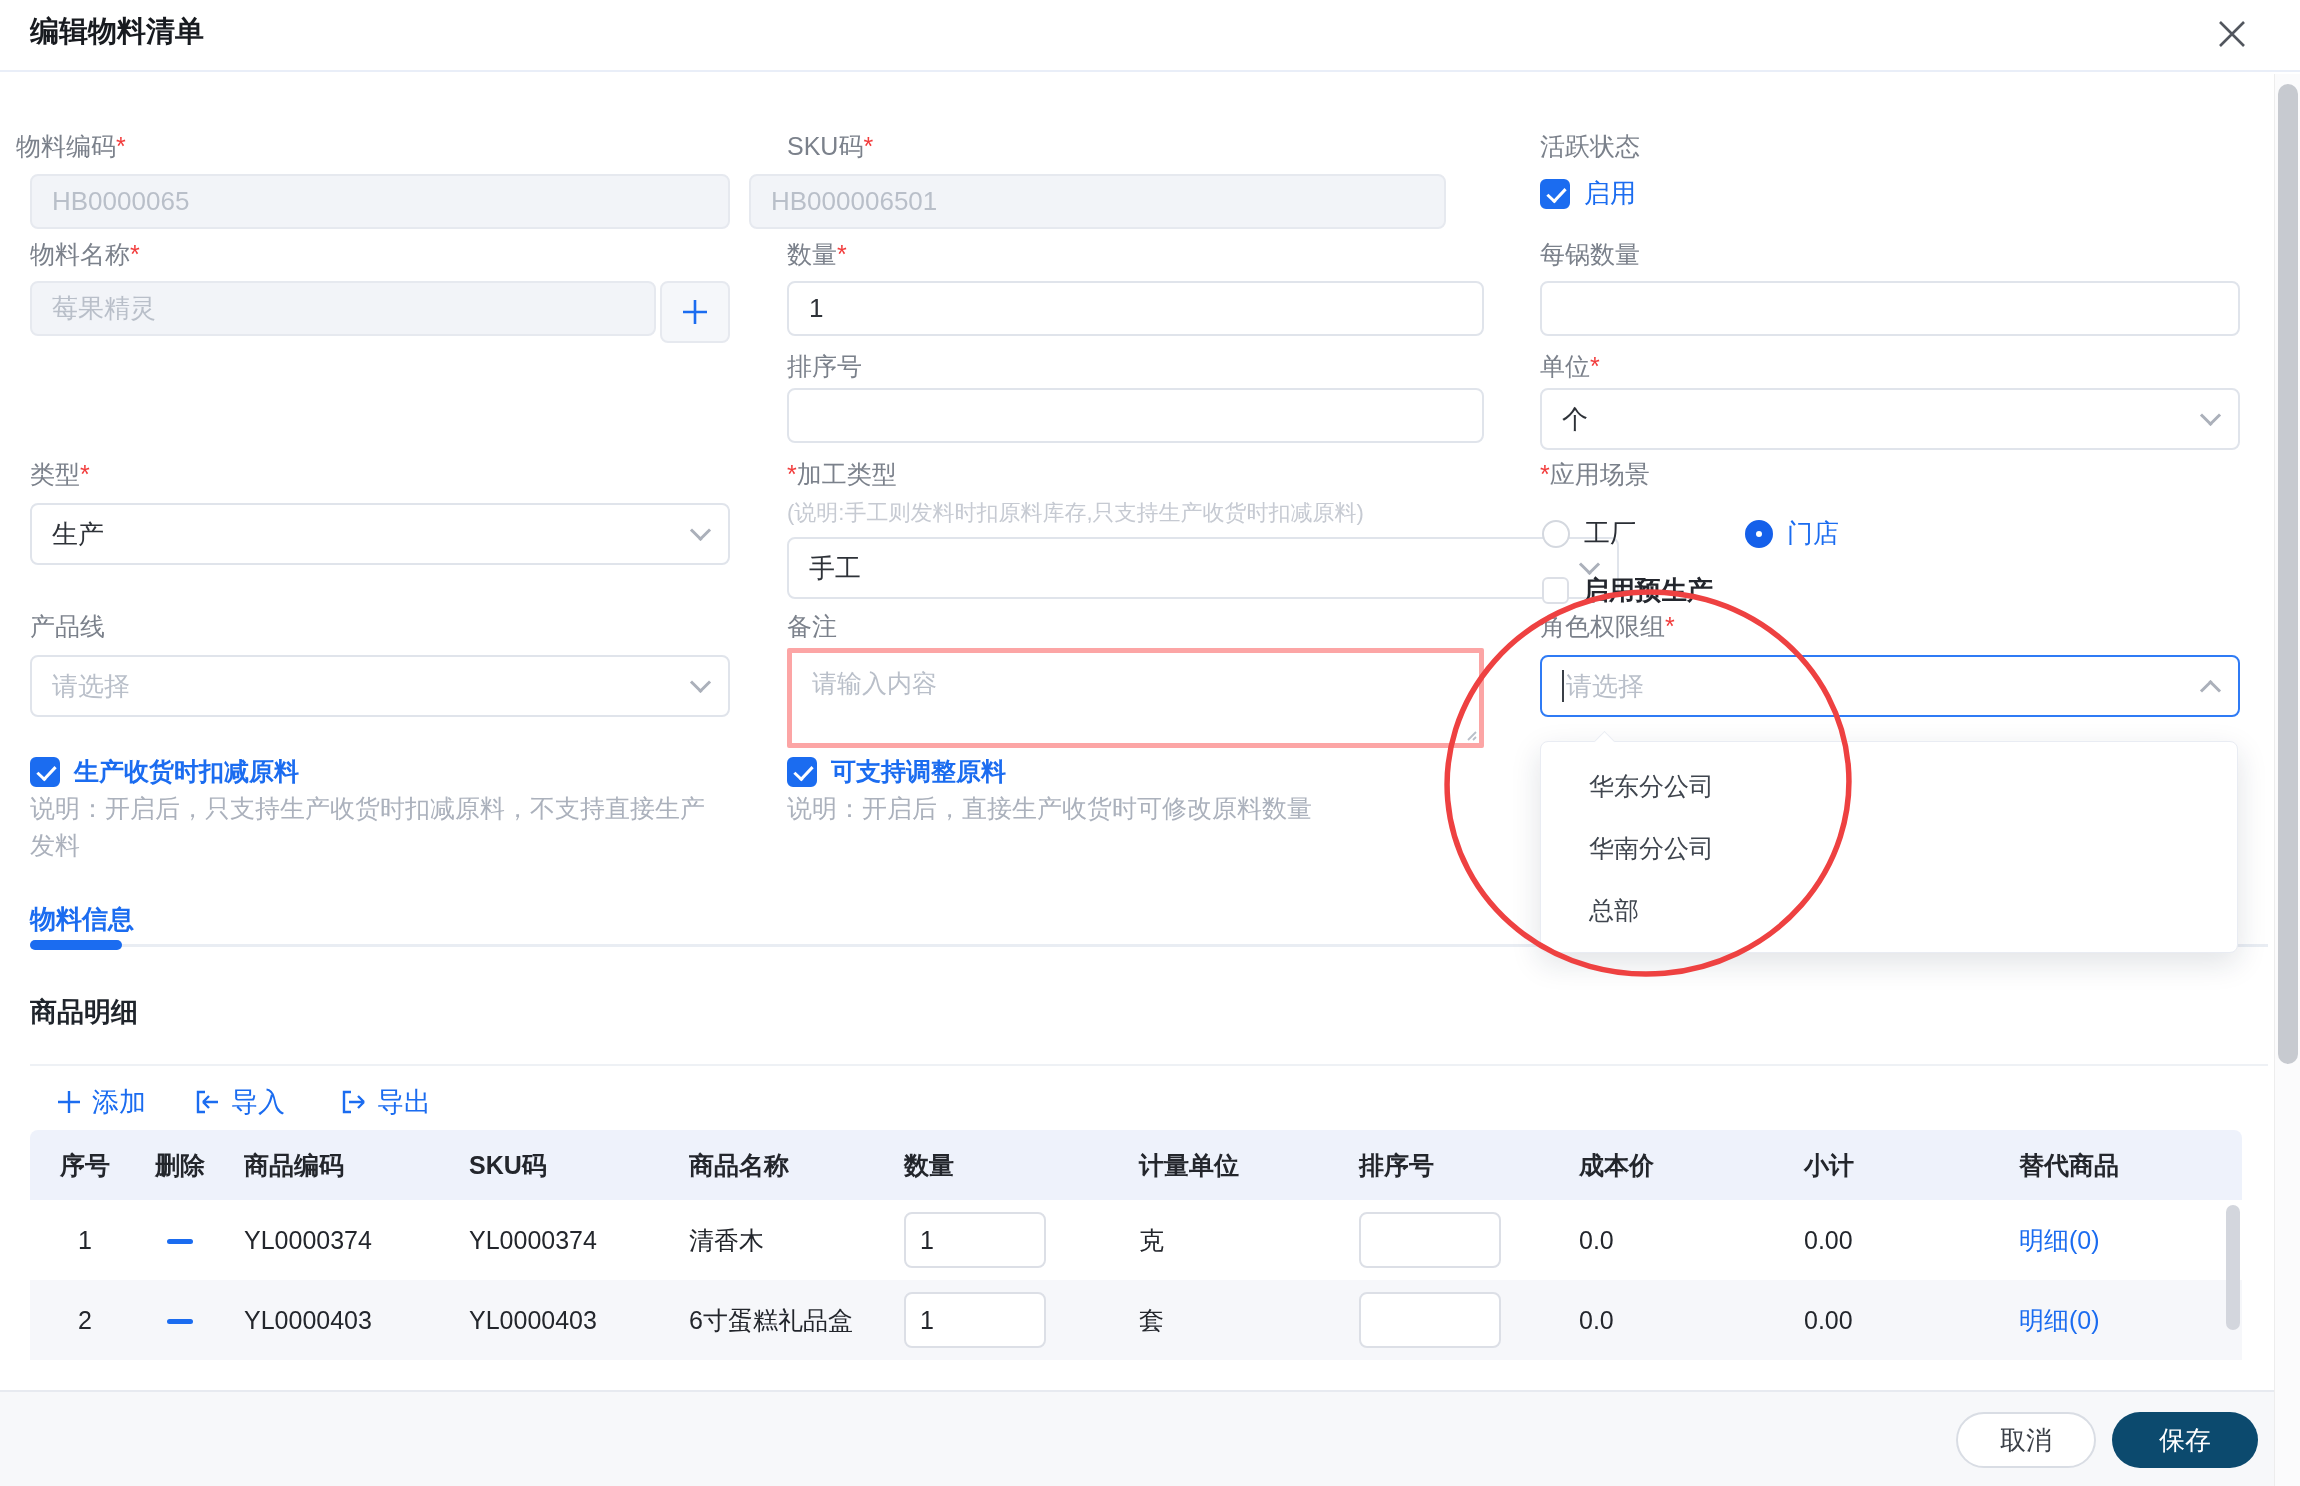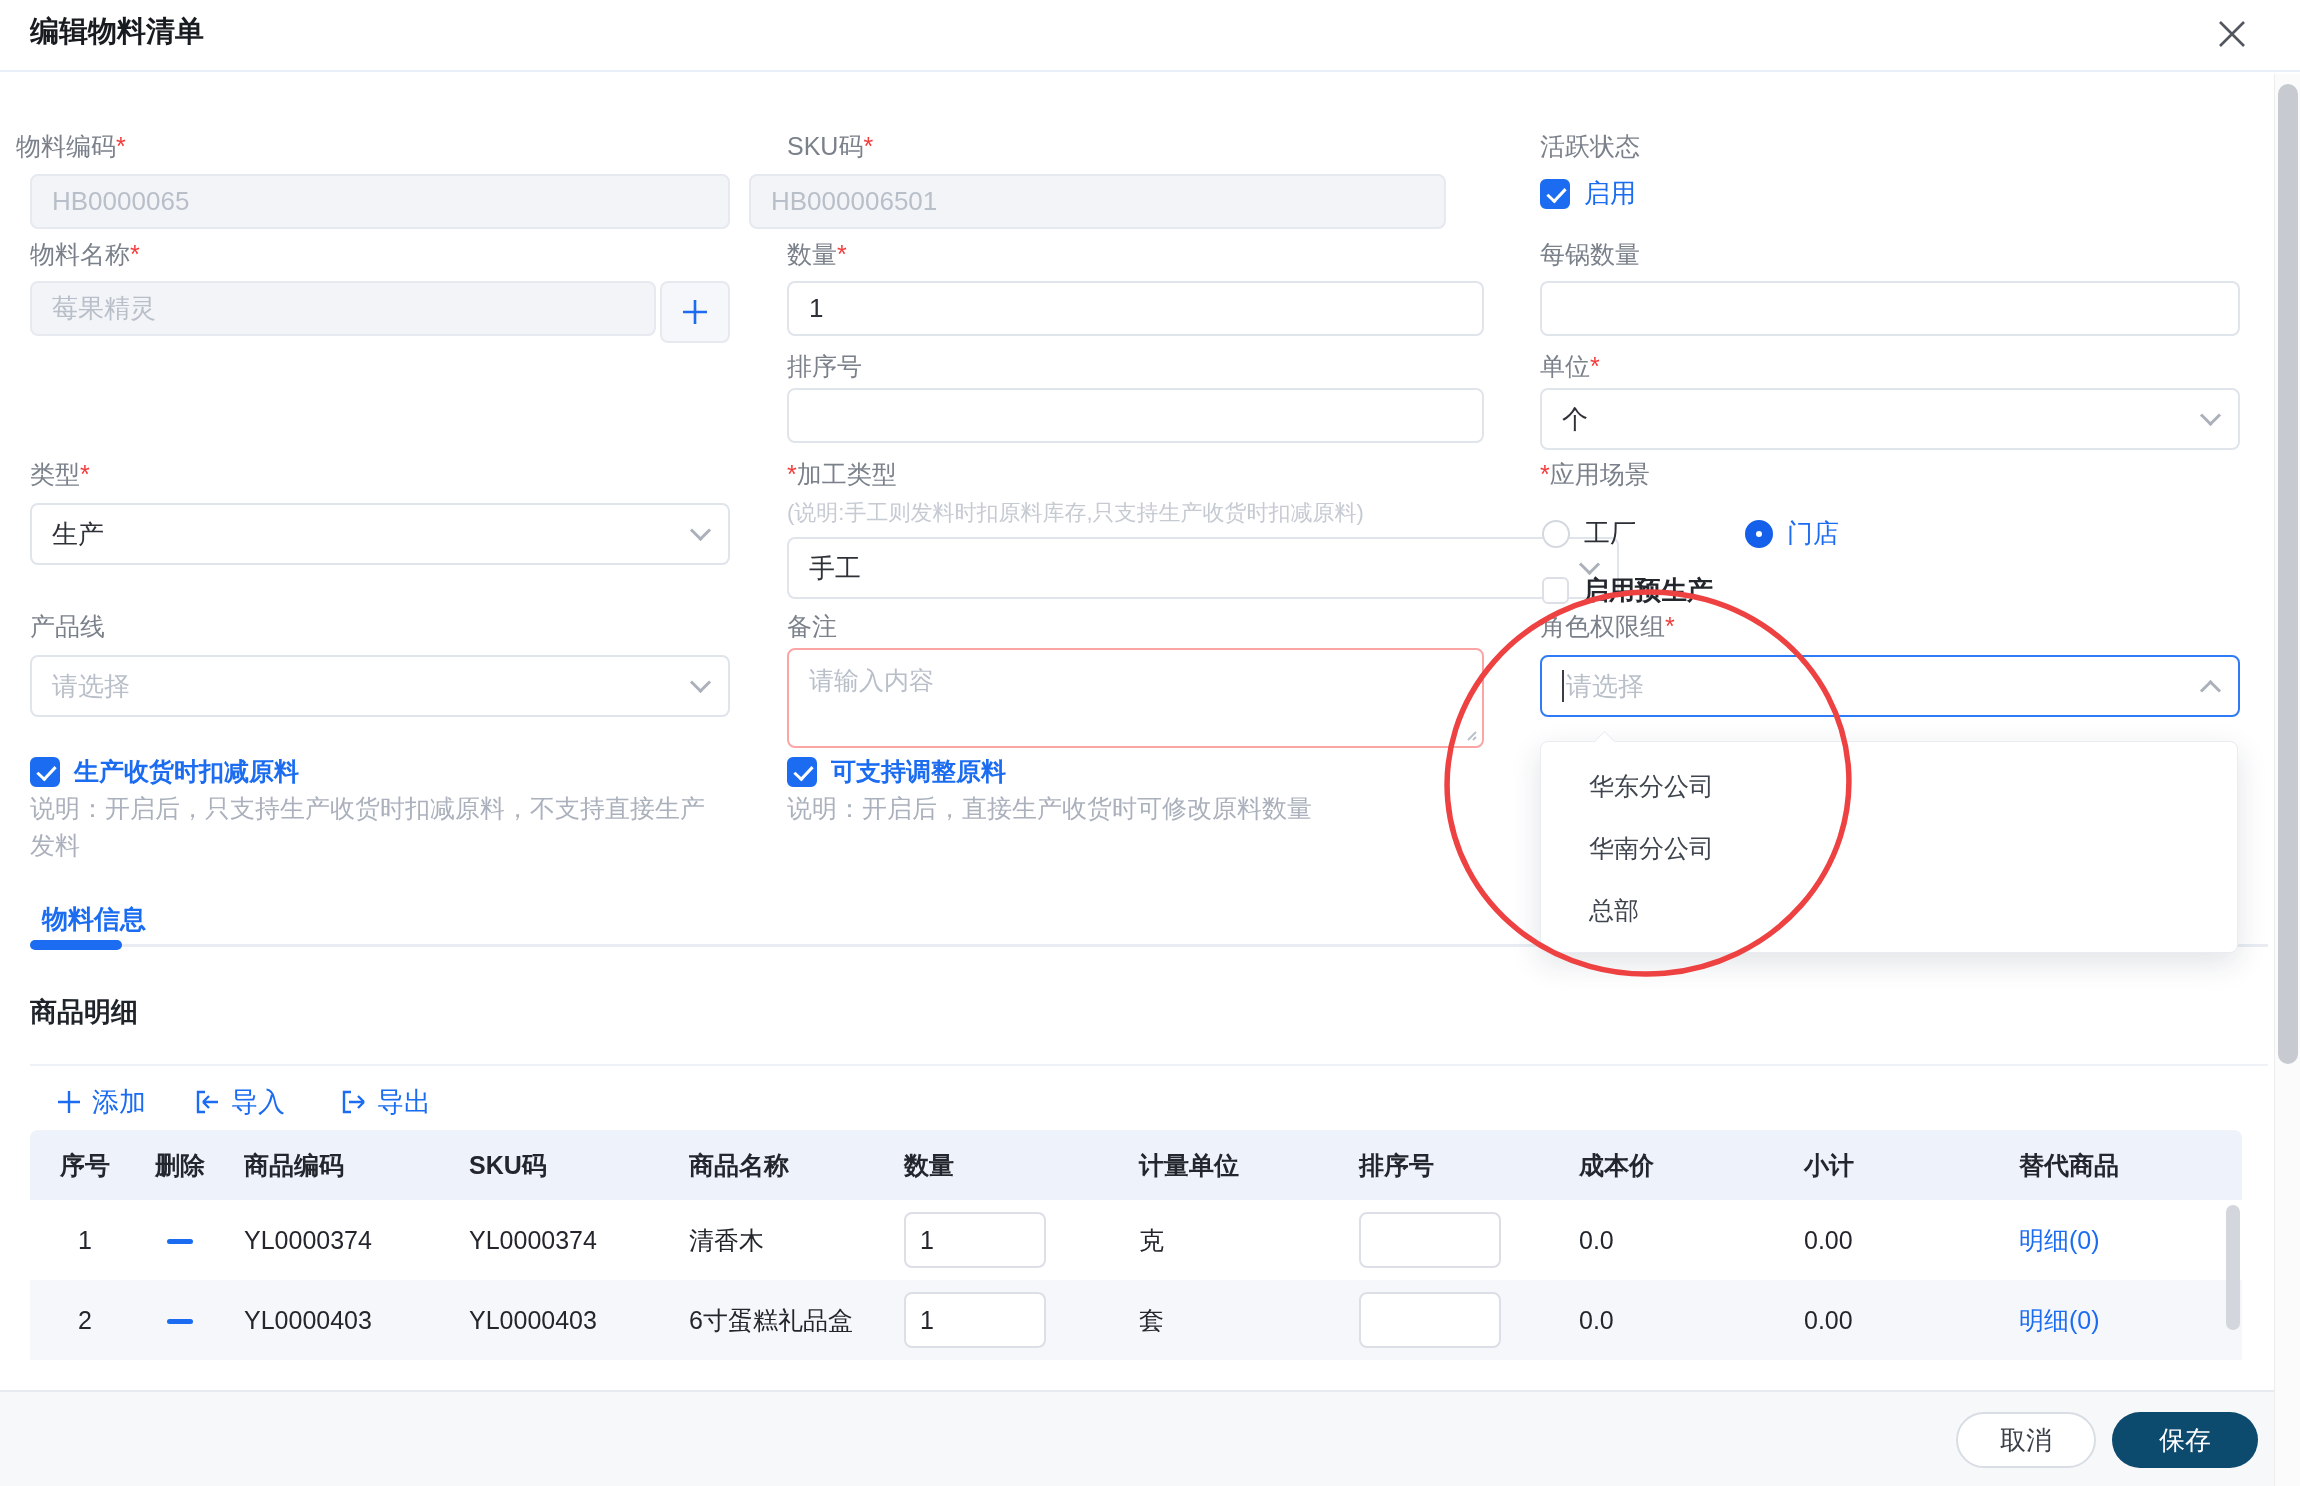--- a/index.html
+++ b/index.html
@@ -35,35 +35,35 @@
   .radio.on { background:#1560ea; border-color:#1560ea; }
   .radio.on::after { content:""; position:absolute; left:9px; top:9px; width:6px; height:6px; border-radius:50%; background:#fff; }
 
   .desc { position:absolute; font-size:25px; color:#abb1bc; line-height:37px; width:684px; }
 
   
   .addon { position:absolute; width:70px; height:62px; background:#f5f7fa; border:2px solid #e6e9ef; border-radius:8px;
            display:flex; align-items:center; justify-content:center; }
 
   
-  .ta { position:absolute; border:2px solid #fca5a5; border-radius:8px; background:#fff; font-size:25px; font-family:inherit;
+  .ta { position:absolute; border:5px solid #fca5a5; border-radius:2px; background:#fff; font-size:25px; font-family:inherit;
         color:#2e3238; padding:14px 20px; resize:none; outline:none; }
   .ta::placeholder { color:#b9bfc9; }
 
   
   .sel.focus { border-color:#2f7bf5; }
   .caret { width:2px; height:32px; background:#3a3f47; margin-right:2px; }
   .dd { position:absolute; left:1540px; top:741px; width:698px; height:212px; background:#fff; border:1px solid #e9ecf3;
         border-radius:8px; box-shadow:0 10px 30px rgba(25,35,60,.13); z-index:40; padding:13px 0; }
   .dd::before { content:""; position:absolute; left:56px; top:-8px; width:14px; height:14px; background:#fff;
         border-left:1px solid #e9ecf3; border-top:1px solid #e9ecf3; transform:rotate(45deg); }
   .dd-item { height:62px; line-height:62px; padding-left:48px; font-size:25px; color:#3f454e; cursor:pointer; }
 
   
-  .tab { position:absolute; left:30px; top:902px; font-size:26px; font-weight:600; color:#1b6cf0;margin-left:12px; }
+  .tab { position:absolute; left:30px; top:902px; font-size:26px; font-weight:600; color:#1b6cf0; }
   .tabline { position:absolute; left:30px; top:944px; width:2238px; height:3px; background:#e9edf3; }
   .tabbar { position:absolute; left:30px; top:940px; width:92px; height:10px; border-radius:5px; background:#1b6cf0; }
 
   .sect { position:absolute; left:30px; top:994px; font-size:27px; font-weight:700; color:#1f242b; }
   .sectline { position:absolute; left:30px; top:1064px; width:2238px; height:2px; background:#eef1f5; }
 
   
   .tbtn { position:absolute; top:1084px; display:flex; align-items:center; gap:9px; color:#1b6cf0; font-size:27px; cursor:pointer; }
 
   

